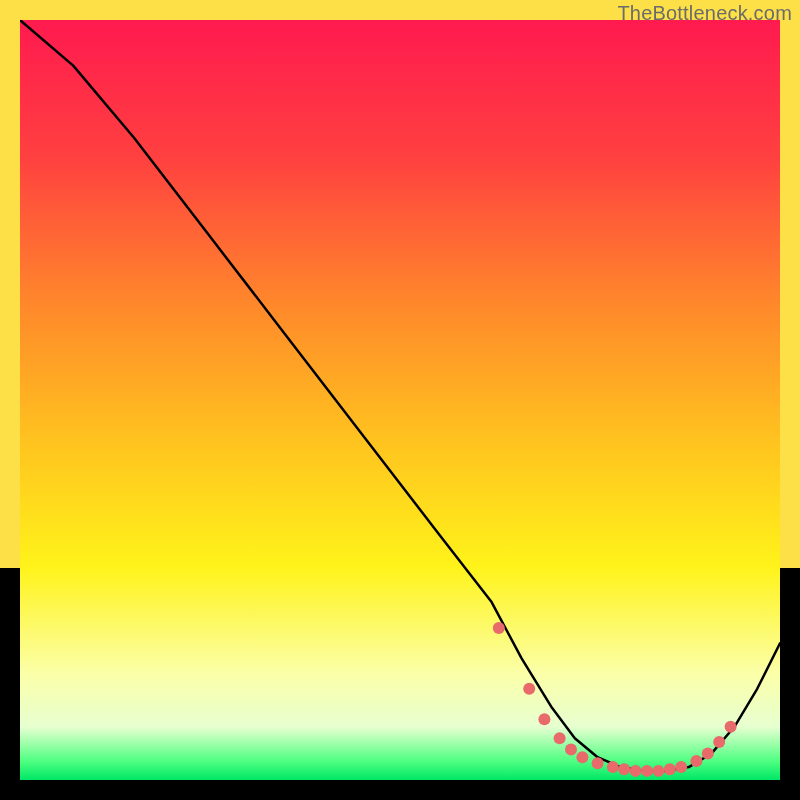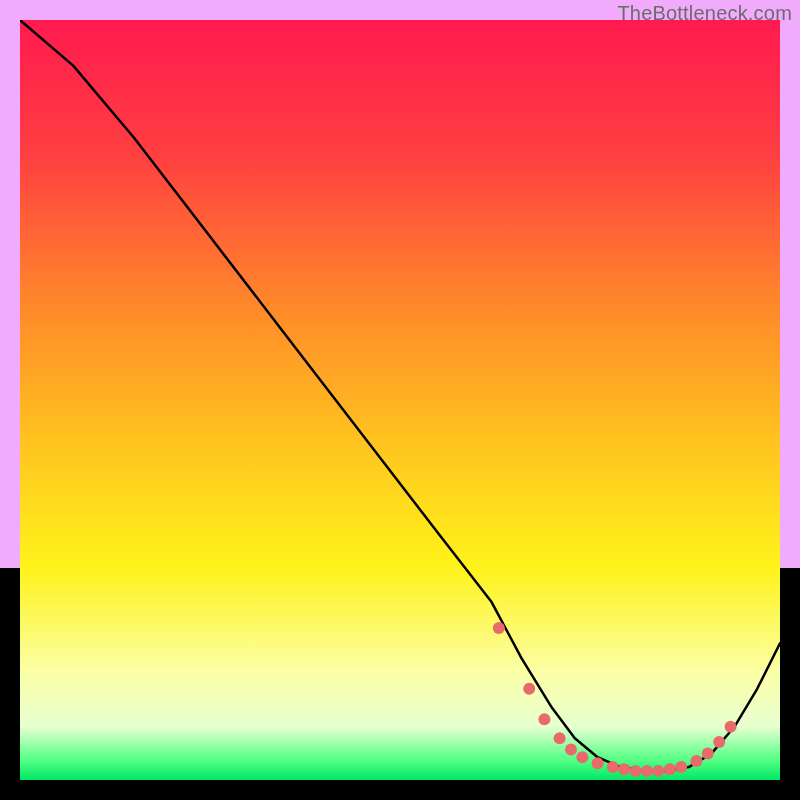--- a/index.html
+++ b/index.html
@@ -8,21 +8,21 @@
     width: 800px;
     height: 800px;
     background: #000;
     overflow: hidden;
     font-family: Arial, Helvetica, sans-serif;
   }
   .stage {
     position: relative;
     width: 800px;
     height: 568px;
-    background: #f0abfc;
+    background: #fde047;
   }
   .plot {
     position: absolute;
     left: 20px;
     top: 20px;
     width: 760px;
     height: 760px;
   }
   .watermark {
     position: absolute;

